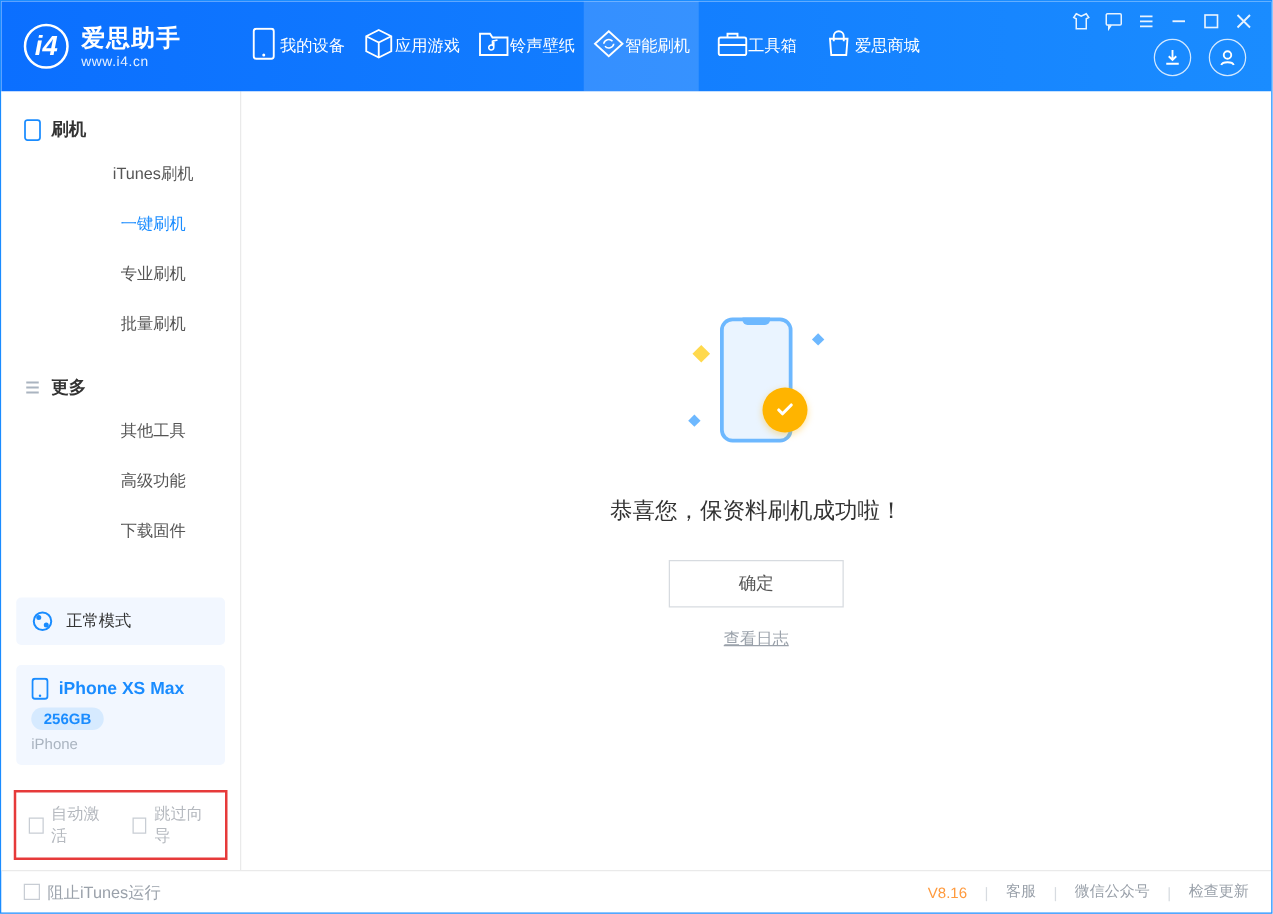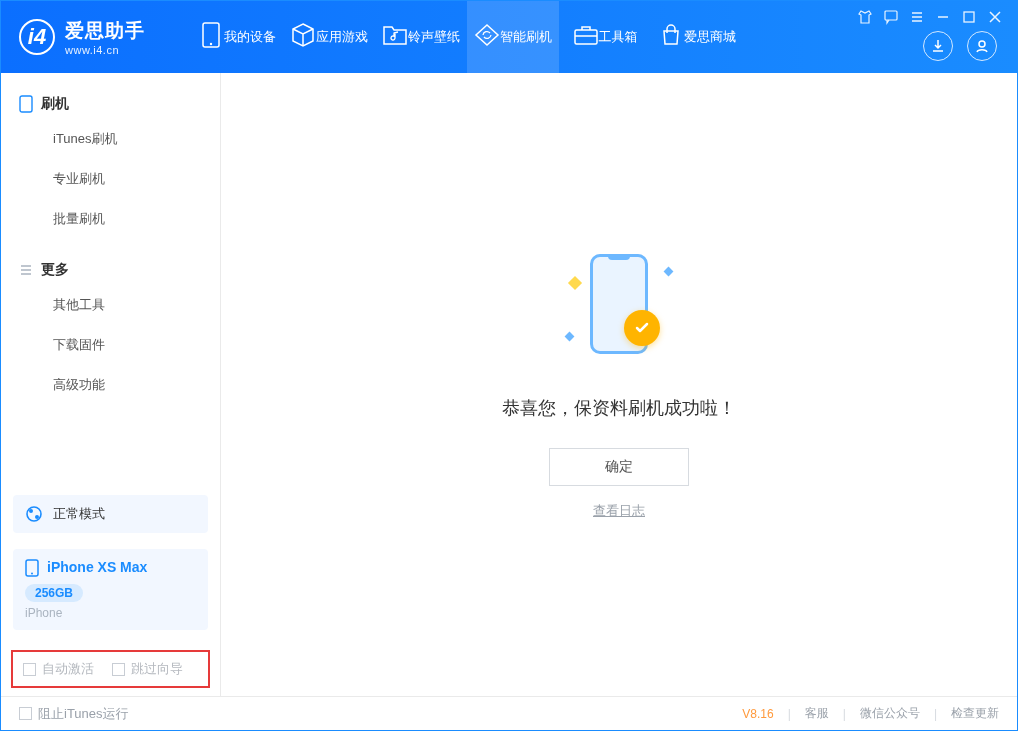--- a/index.html
+++ b/index.html
@@ -13,25 +13,25 @@
 .nav-tabs{display:flex;height:100%;}
 .nav-tab{width:92px;display:flex;flex-direction:row;align-items:center;justify-content:center;cursor:pointer;font-size:13px;position:relative;}
 .nav-tab.active{background:rgba(255,255,255,.15);}
 .nav-icon{width:26px;height:26px;margin-bottom:4px;display:flex;align-items:center;justify-content:center;}
 .tab-label{font-size:13px;}
 .header-right{position:absolute;right:14px;top:8px;display:flex;gap:10px;align-items:center;}
 .header-right .win-btn{width:16px;height:16px;cursor:pointer;opacity:.9;}
 .header-actions{position:absolute;right:20px;bottom:12px;display:flex;gap:14px;}
 .header-actions .round-btn{width:30px;height:30px;border:1.5px solid rgba(255,255,255,.8);border-radius:50%;display:flex;align-items:center;justify-content:center;cursor:pointer;}
 .body{display:flex;height:calc(731px - 72px - 34px - 2px);}
-.sidebar{width:220px;border-right:1px solid #eaeaea;display:flex;flex-direction:column;background:#fff;}
+.sidebar{width:192px;border-right:1px solid #eaeaea;display:flex;flex-direction:column;background:#fff;}
 .side-section{padding-top:22px;}
 .side-head{display:flex;align-items:center;padding:0 18px 6px 18px;color:#333;font-size:14px;font-weight:bold;gap:8px;}
 .side-items{}
-.side-item{padding:11px 0 11px 52px;font-size:13px;color:#555;cursor:pointer;}
+.side-item{padding:11px 0 11px 52px;font-size:13px;color:#555;cursor:pointer;text-align:center;}
 .side-item.active{color:#1a8cff;}
 .side-spacer{flex:1;}
 .mode-card{margin:10px 12px;background:#f2f7ff;border-radius:4px;padding:10px 12px;display:flex;align-items:center;gap:10px;color:#333;font-size:13px;}
 .device-card{margin:6px 12px 12px 12px;background:#f2f7ff;border-radius:4px;padding:10px 12px;}
 .device-name{color:#1a8cff;font-size:14px;font-weight:bold;margin-bottom:6px;display:flex;gap:8px;}
 .badge{display:inline-block;background:#d6eaff;color:#1a8cff;border-radius:10px;padding:2px 10px;font-size:12px;margin-bottom:4px;font-weight:bold;}
 .device-type{color:#aab4c0;font-size:12px;}
 .bottom-box{border:2px solid #e63a3a;margin:8px 10px;padding:8px 10px;display:flex;gap:18px;align-items:center;}
 .chk{display:flex;align-items:center;gap:6px;color:#b5b9bf;font-size:13px;cursor:pointer;}
 .chk-box{width:13px;height:13px;border:1px solid #c8cdd4;background:#fff;}
@@ -172,35 +172,36 @@
   <div class="sidebar">
     <div class="side-section">
       <div class="side-head">
         <svg width="14" height="18" viewBox="0 0 14 18">
             <rect x="1" y="1" width="12" height="16" rx="2" fill="none" stroke="#1a8cff" stroke-width="1.4"></rect>
           </svg>
         <span>刷机</span>
       </div>
       <div class="side-items">
         <div class="side-item">iTunes刷机</div>
+        <div class="side-item active">一键刷机</div>
         <div class="side-item">专业刷机</div>
         <div class="side-item">批量刷机</div>
       </div>
     </div>
     <div class="side-section">
       <div class="side-head">
         <svg width="14" height="14" viewBox="0 0 14 14">
             <path d="M2 3h10M2 7h10M2 11h10" stroke="#aab4c0" stroke-width="1.5"></path>
           </svg>
         <span>更多</span>
       </div>
       <div class="side-items">
         <div class="side-item">其他工具</div>
+        <div class="side-item">高级功能</div>
         <div class="side-item">下载固件</div>
-        <div class="side-item">高级功能</div>
       </div>
     </div>
     <div class="side-spacer"></div>
     <div class="mode-card">
       <svg width="18" height="18" viewBox="0 0 18 18">
           <circle cx="9" cy="9" r="7" fill="none" stroke="#1a8cff" stroke-width="1.6"></circle>
           <circle cx="6" cy="6" r="2" fill="#1a8cff"></circle>
           <circle cx="12" cy="12" r="2" fill="#1a8cff"></circle>
         </svg>
       <span>正常模式</span>

